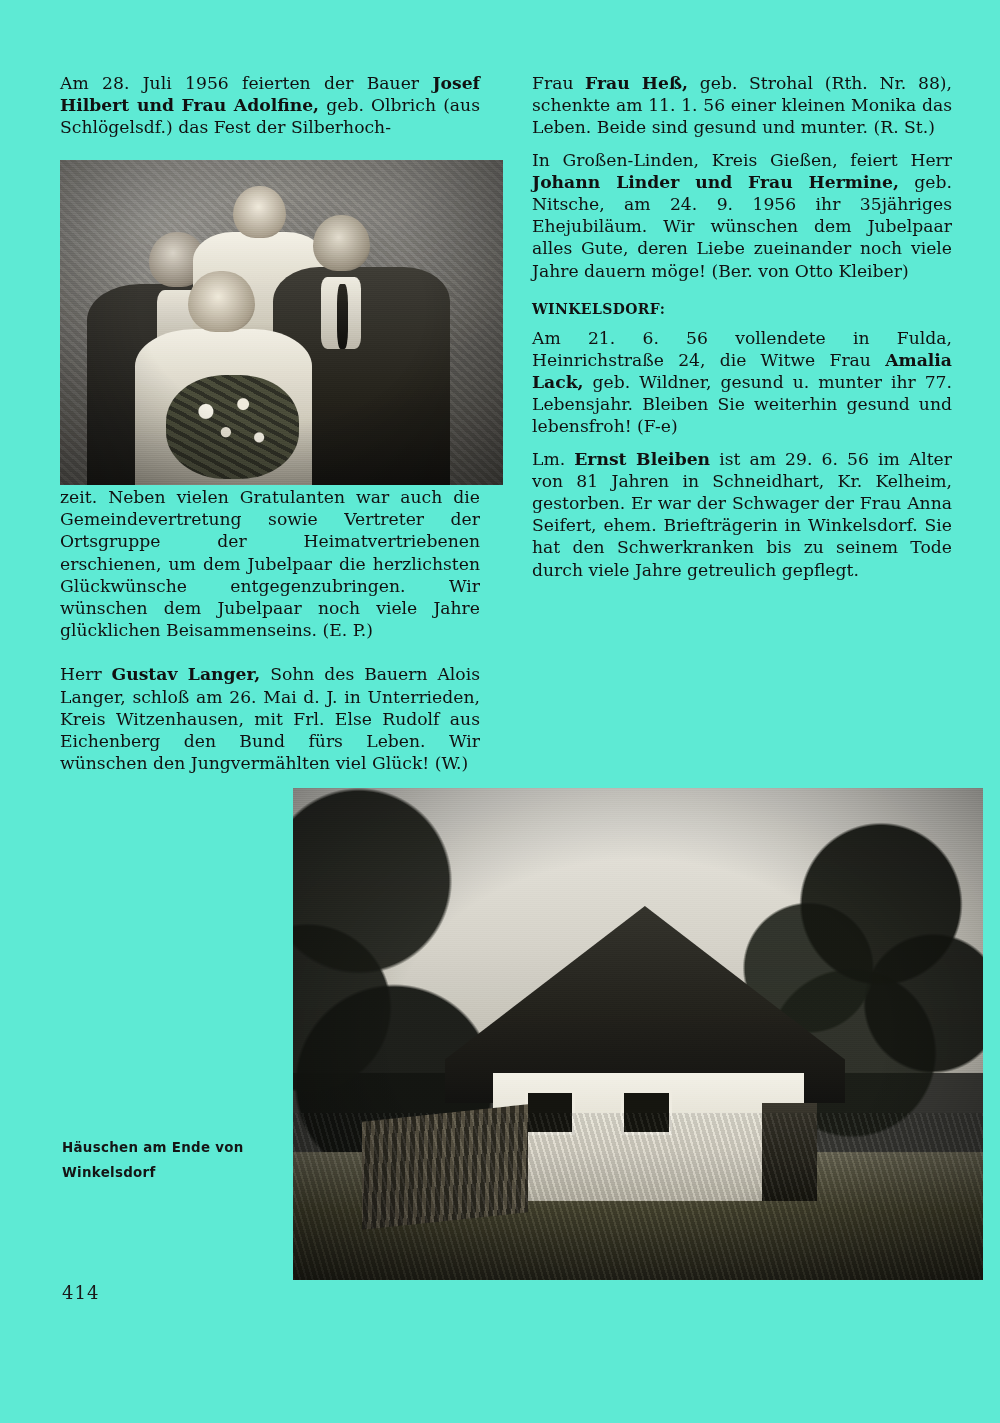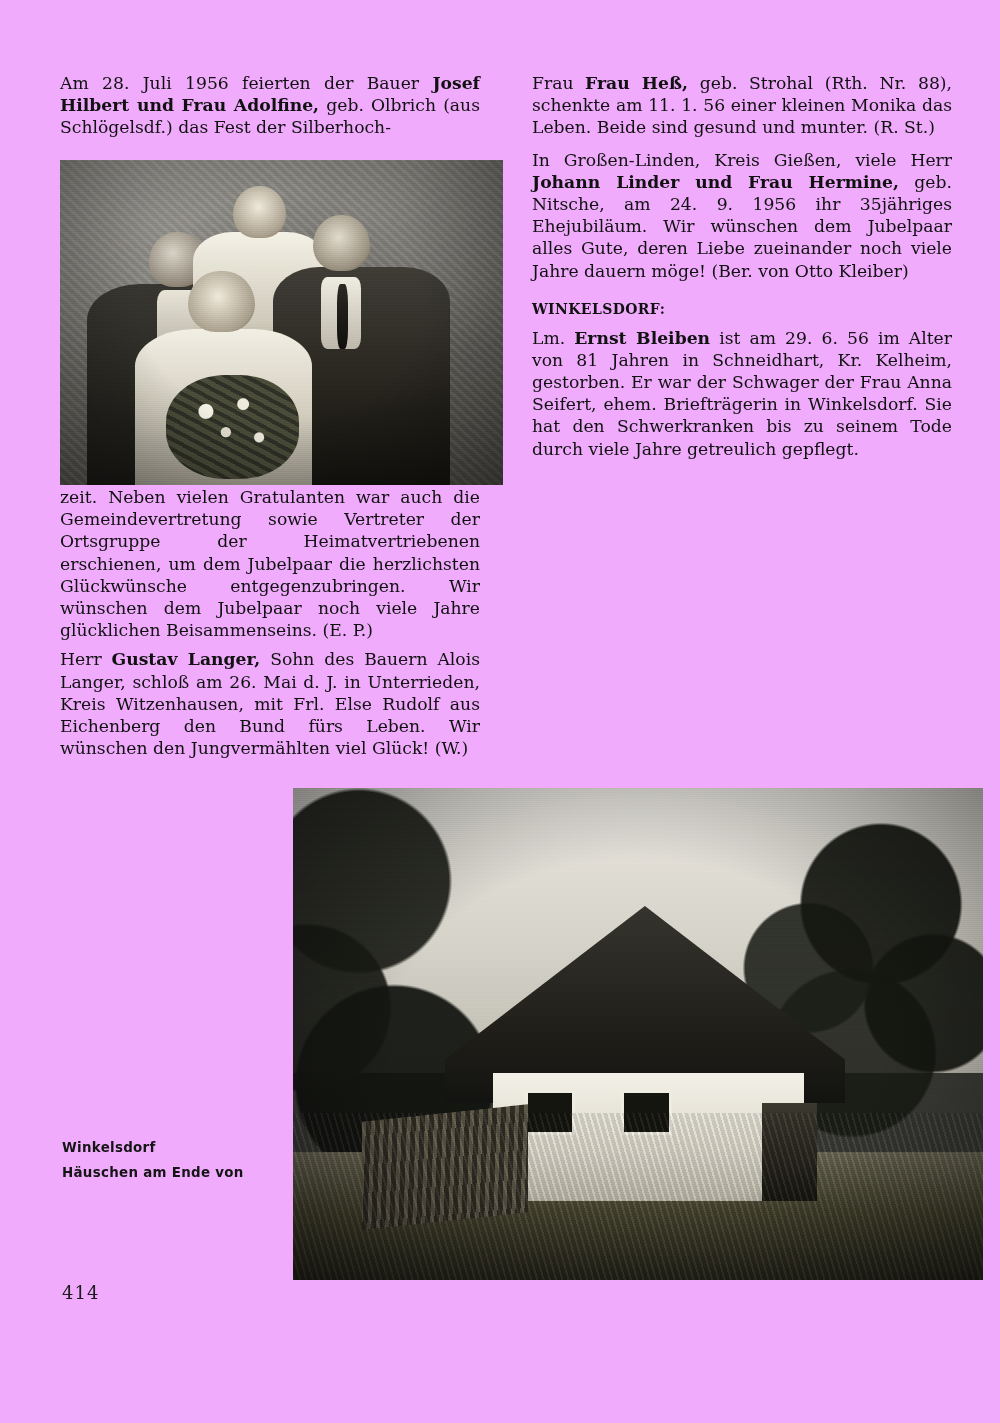--- a/index.html
+++ b/index.html
@@ -14,21 +14,21 @@
     font-family: "DejaVu Serif", "Liberation Serif", serif;
     color: #111111;
     overflow: hidden;
   }
 
   .page {
     position: absolute;
     left: 0; top: 0;
     width: 1000px;
     height: 1423px;
-    background: #f0abfc;
+    background: #5eead4;
   }
 
   
   .col {
     position: absolute;
     top: 72px;
     width: 420px;
     font-size: 17.2px;
     line-height: 1.29;
     text-align: justify;
@@ -36,21 +36,21 @@
     hyphens: manual;
   }
   .col-left  { left: 60px; }
   .col-right { left: 532px; }
 
   .para {
     margin: 0 0 0 0;
     text-indent: 0;
   }
   .para + .para { margin-top: 10px; }
-  .para.tight + .para.tight { margin-top: 7px; }
+  .para.tight + .para.tight { margin-top: 22px; }
 
   b, .bold { font-weight: bold; }
 
   .section-head {
     font-weight: bold;
     font-size: 14px;
     letter-spacing: 0.4px;
     margin: 18px 0 9px 0;
   }
 
@@ -240,41 +240,42 @@
     <div class="grain"></div>
   </div>
 
   <div class="col col-left" style="top:486px;">
     <p class="para tight" id="L1"><span>zeit. Neben vielen Gratulanten war auch die Gemeindevertretung sowie Vertreter der Ortsgruppe der Heimatvertriebenen erschienen, um dem Jubelpaar die herzlichsten Glückwünsche entgegenzubringen. Wir wünschen dem Jubelpaar noch viele Jahre glücklichen Beisammenseins. (E. P.)</span></p>
     <p class="para tight" id="L2"><span>Herr </span><span class="bold">Gustav Langer,</span><span> Sohn des Bauern Alois Langer, schloß am 26. Mai d. J. in Unterrieden, Kreis Witzenhausen, mit Frl. Else Rudolf aus Eichenberg den Bund fürs Leben. Wir wünschen den Jungvermählten viel Glück! (W.)</span></p>
   </div>
 
   <div class="col col-right" id="RCOL">
       <p class="para"><span>Frau </span><span class="bold">Frau Heß,</span><span> geb. Strohal (Rth. Nr. 88), schenkte am 11. 1. 56 einer kleinen Monika das Leben. Beide sind gesund und munter. (R. St.)</span></p>
-      <p class="para"><span>In Großen-Linden, Kreis Gießen, viele Herr </span><span class="bold">Johann Linder und Frau Hermine,</span><span> geb. Nitsche, am 24. 9. 1956 ihr 35jähriges Ehejubiläum. Wir wünschen dem Jubelpaar alles Gute, deren Liebe zueinander noch viele Jahre dauern möge! (Ber. von Otto Kleiber)</span></p>
+      <p class="para"><span>In Großen-Linden, Kreis Gießen, feiert Herr </span><span class="bold">Johann Linder und Frau Hermine,</span><span> geb. Nitsche, am 24. 9. 1956 ihr 35jähriges Ehejubiläum. Wir wünschen dem Jubelpaar alles Gute, deren Liebe zueinander noch viele Jahre dauern möge! (Ber. von Otto Kleiber)</span></p>
       <div class="section-head">WINKELSDORF:</div>
+      <p class="para"><span>Am 21. 6. 56 vollendete in Fulda, Heinrichstraße 24, die Witwe Frau </span><span class="bold">Amalia Lack,</span><span> geb. Wildner, gesund u. munter ihr 77. Lebensjahr. Bleiben Sie weiterhin gesund und lebensfroh! (F-e)</span></p>
       <p class="para"><span>Lm. </span><span class="bold">Ernst Bleiben</span><span> ist am 29. 6. 56 im Alter von 81 Jahren in Schneidhart, Kr. Kelheim, gestorben. Er war der Schwager der Frau Anna Seifert, ehem. Briefträgerin in Winkelsdorf. Sie hat den Schwerkranken bis zu seinem Tode durch viele Jahre getreulich gepflegt.</span></p>
     </div>
 
   <div class="photo-bottom">
     <div class="p2-sky"></div>
     <div class="p2-trees-l"></div>
     <div class="p2-trees-r"></div>
     <div class="p2-ground"></div>
     <div class="p2-roof"></div>
     <div class="p2-wall"></div>
     <div class="p2-win1"></div>
     <div class="p2-win2"></div>
     <div class="p2-door"></div>
     <div class="p2-fence"></div>
     <div class="p2-grass"></div>
     <div class="p2-vig"></div>
     <div class="grain"></div>
   </div>
 
   <div class="photo-caption-left">
+    <div>Häuschen am Ende von</div>
     <div>Winkelsdorf</div>
-    <div>Häuschen am Ende von</div>
   </div>
 
   <div class="page-number">414</div>
 
 </div>
 
 </body></html>

